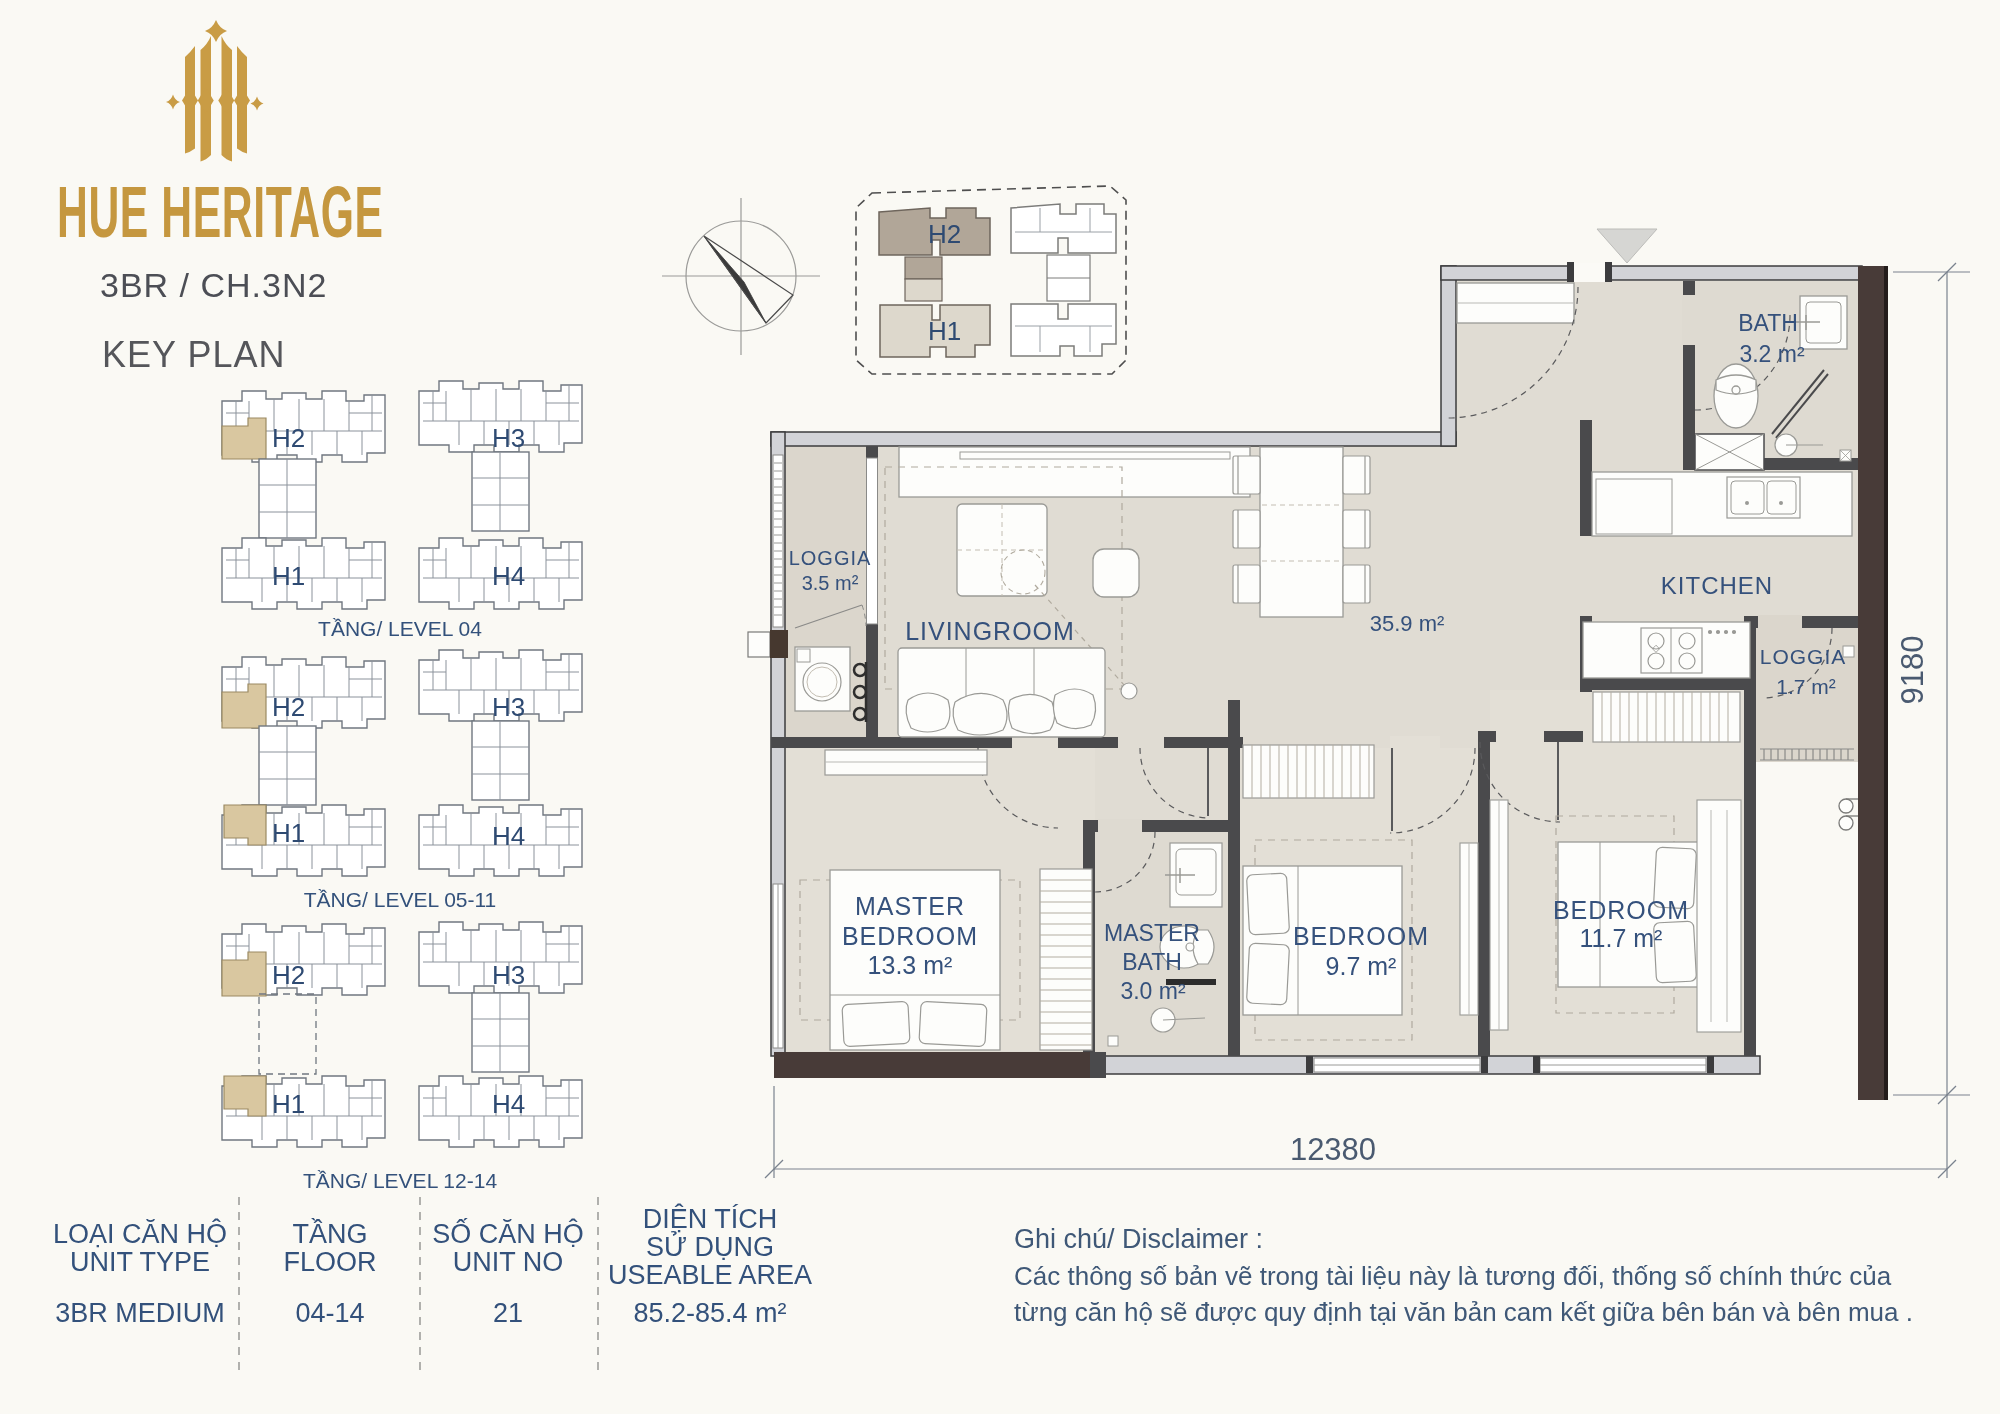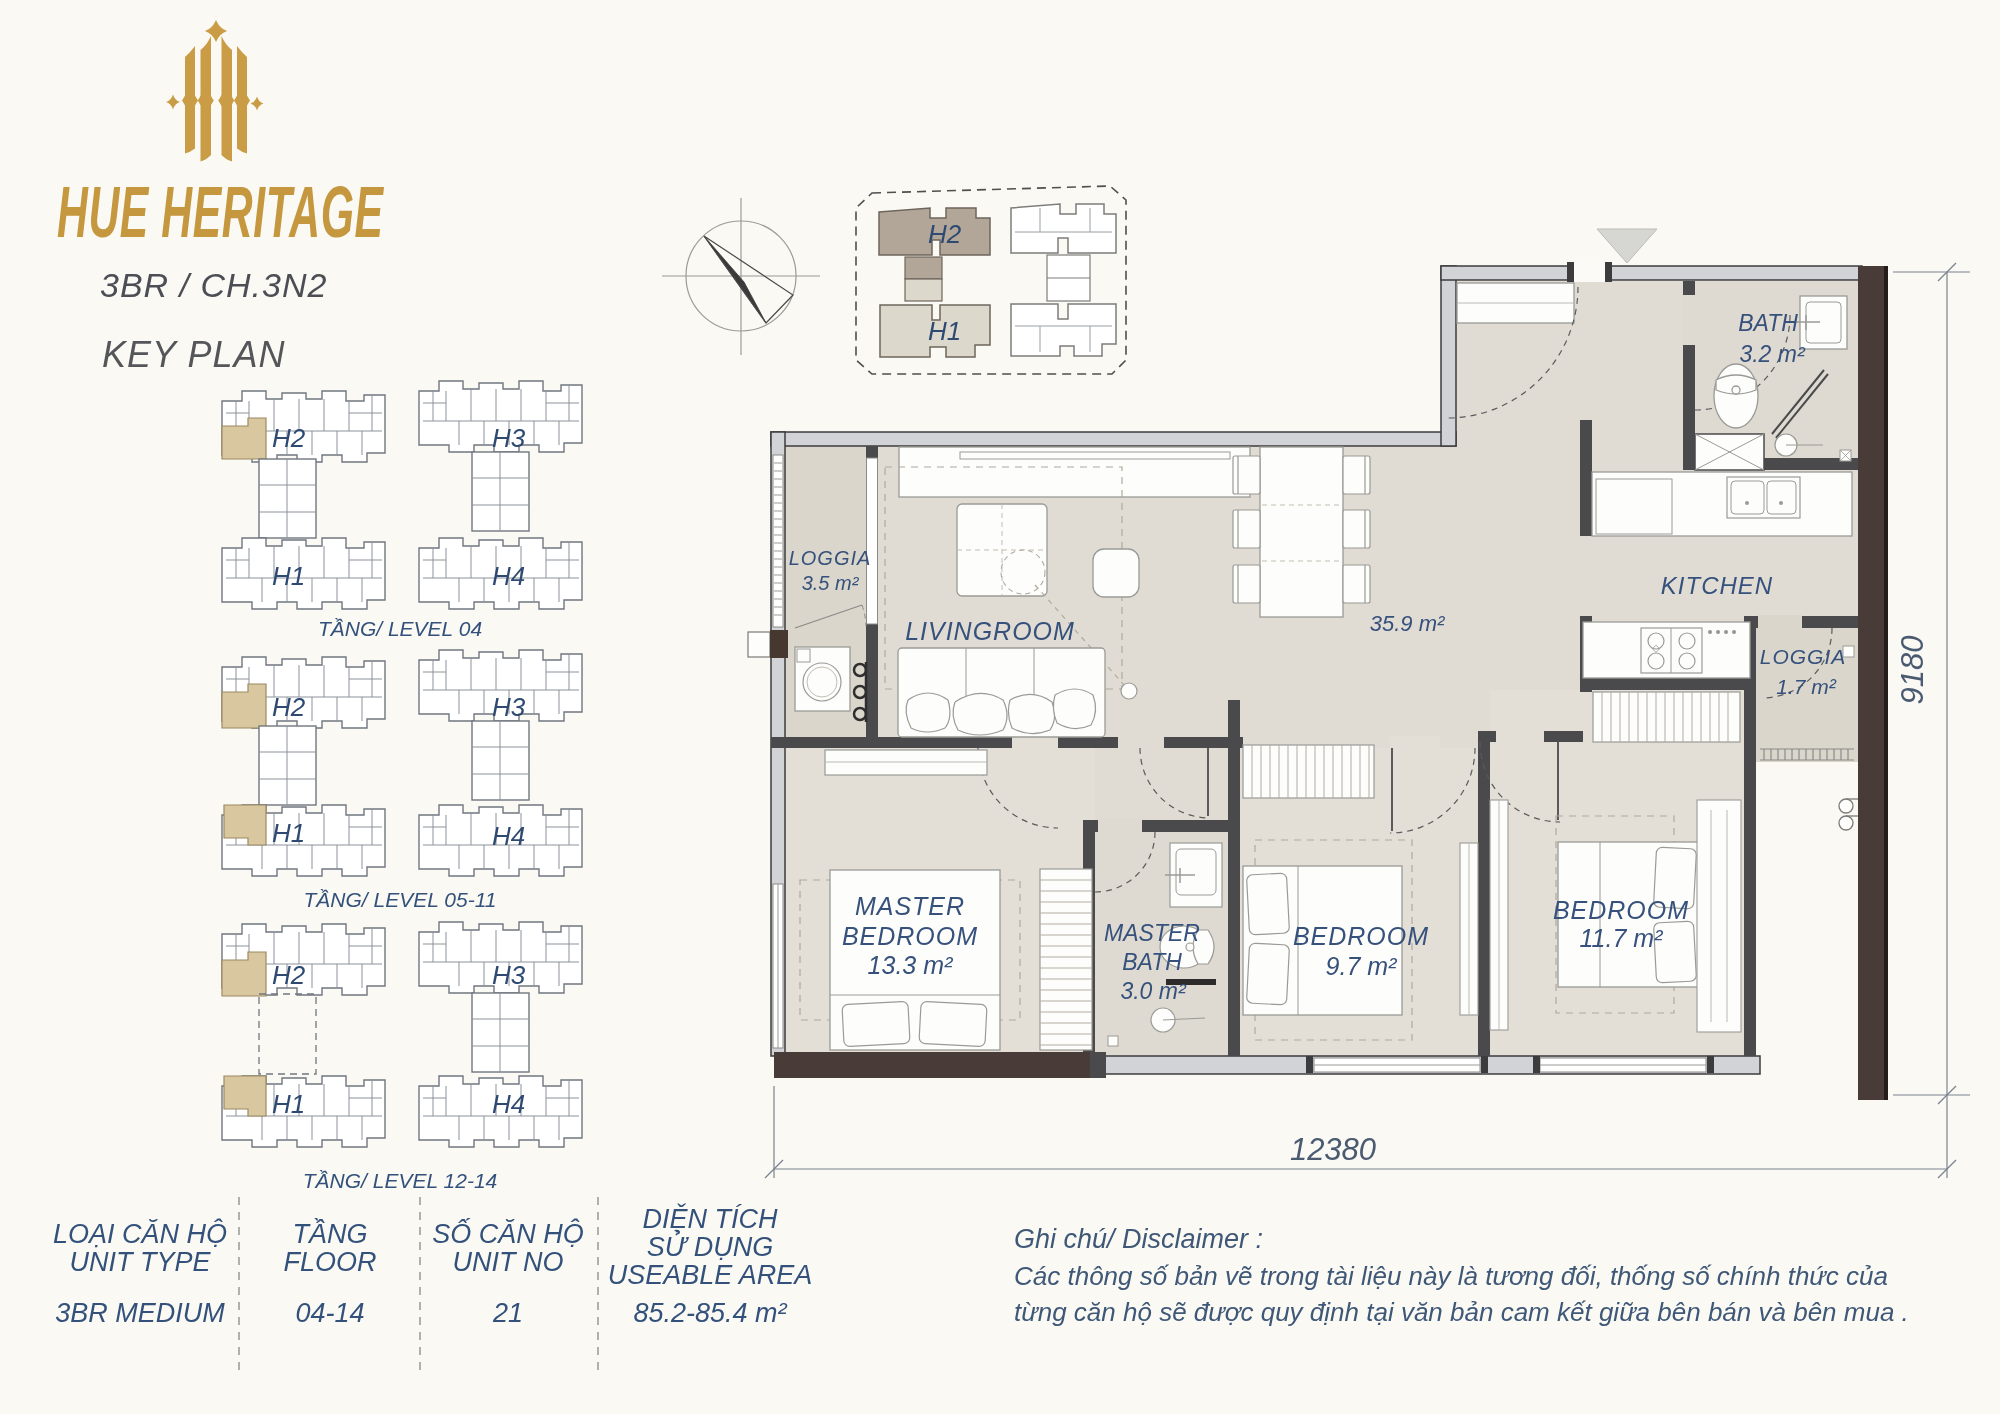--- a/index.html
+++ b/index.html
@@ -1,17 +1,17 @@
 <!DOCTYPE html>
 <html><head>
 <meta charset="utf-8">
 <style>
   html,body{margin:0;padding:0;background:#faf9f4;}
   #page{position:relative;width:2000px;height:1414px;background:#faf9f4;overflow:hidden;
-        font-family:"Liberation Sans", sans-serif;font-style:italic;}
+        font-family:"Liberation Sans", sans-serif;}
   svg text{font-family:"Liberation Sans", sans-serif;}
 </style>
 </head>
 <body>
 <div id="page">
 <svg width="2000" height="1414" viewBox="0 0 2000 1414">
 
 <g fill="#c99c45">
   <path d="M216,20 Q219.5,28.5 227,31 Q219.5,33.5 216,42 Q212.5,33.5 205,31 Q212.5,28.5 216,20 Z"></path>
   <path d="M200.5,50 Q207,45 211,36 L211,155 Q206,160 200.5,161.5 Z"></path>

